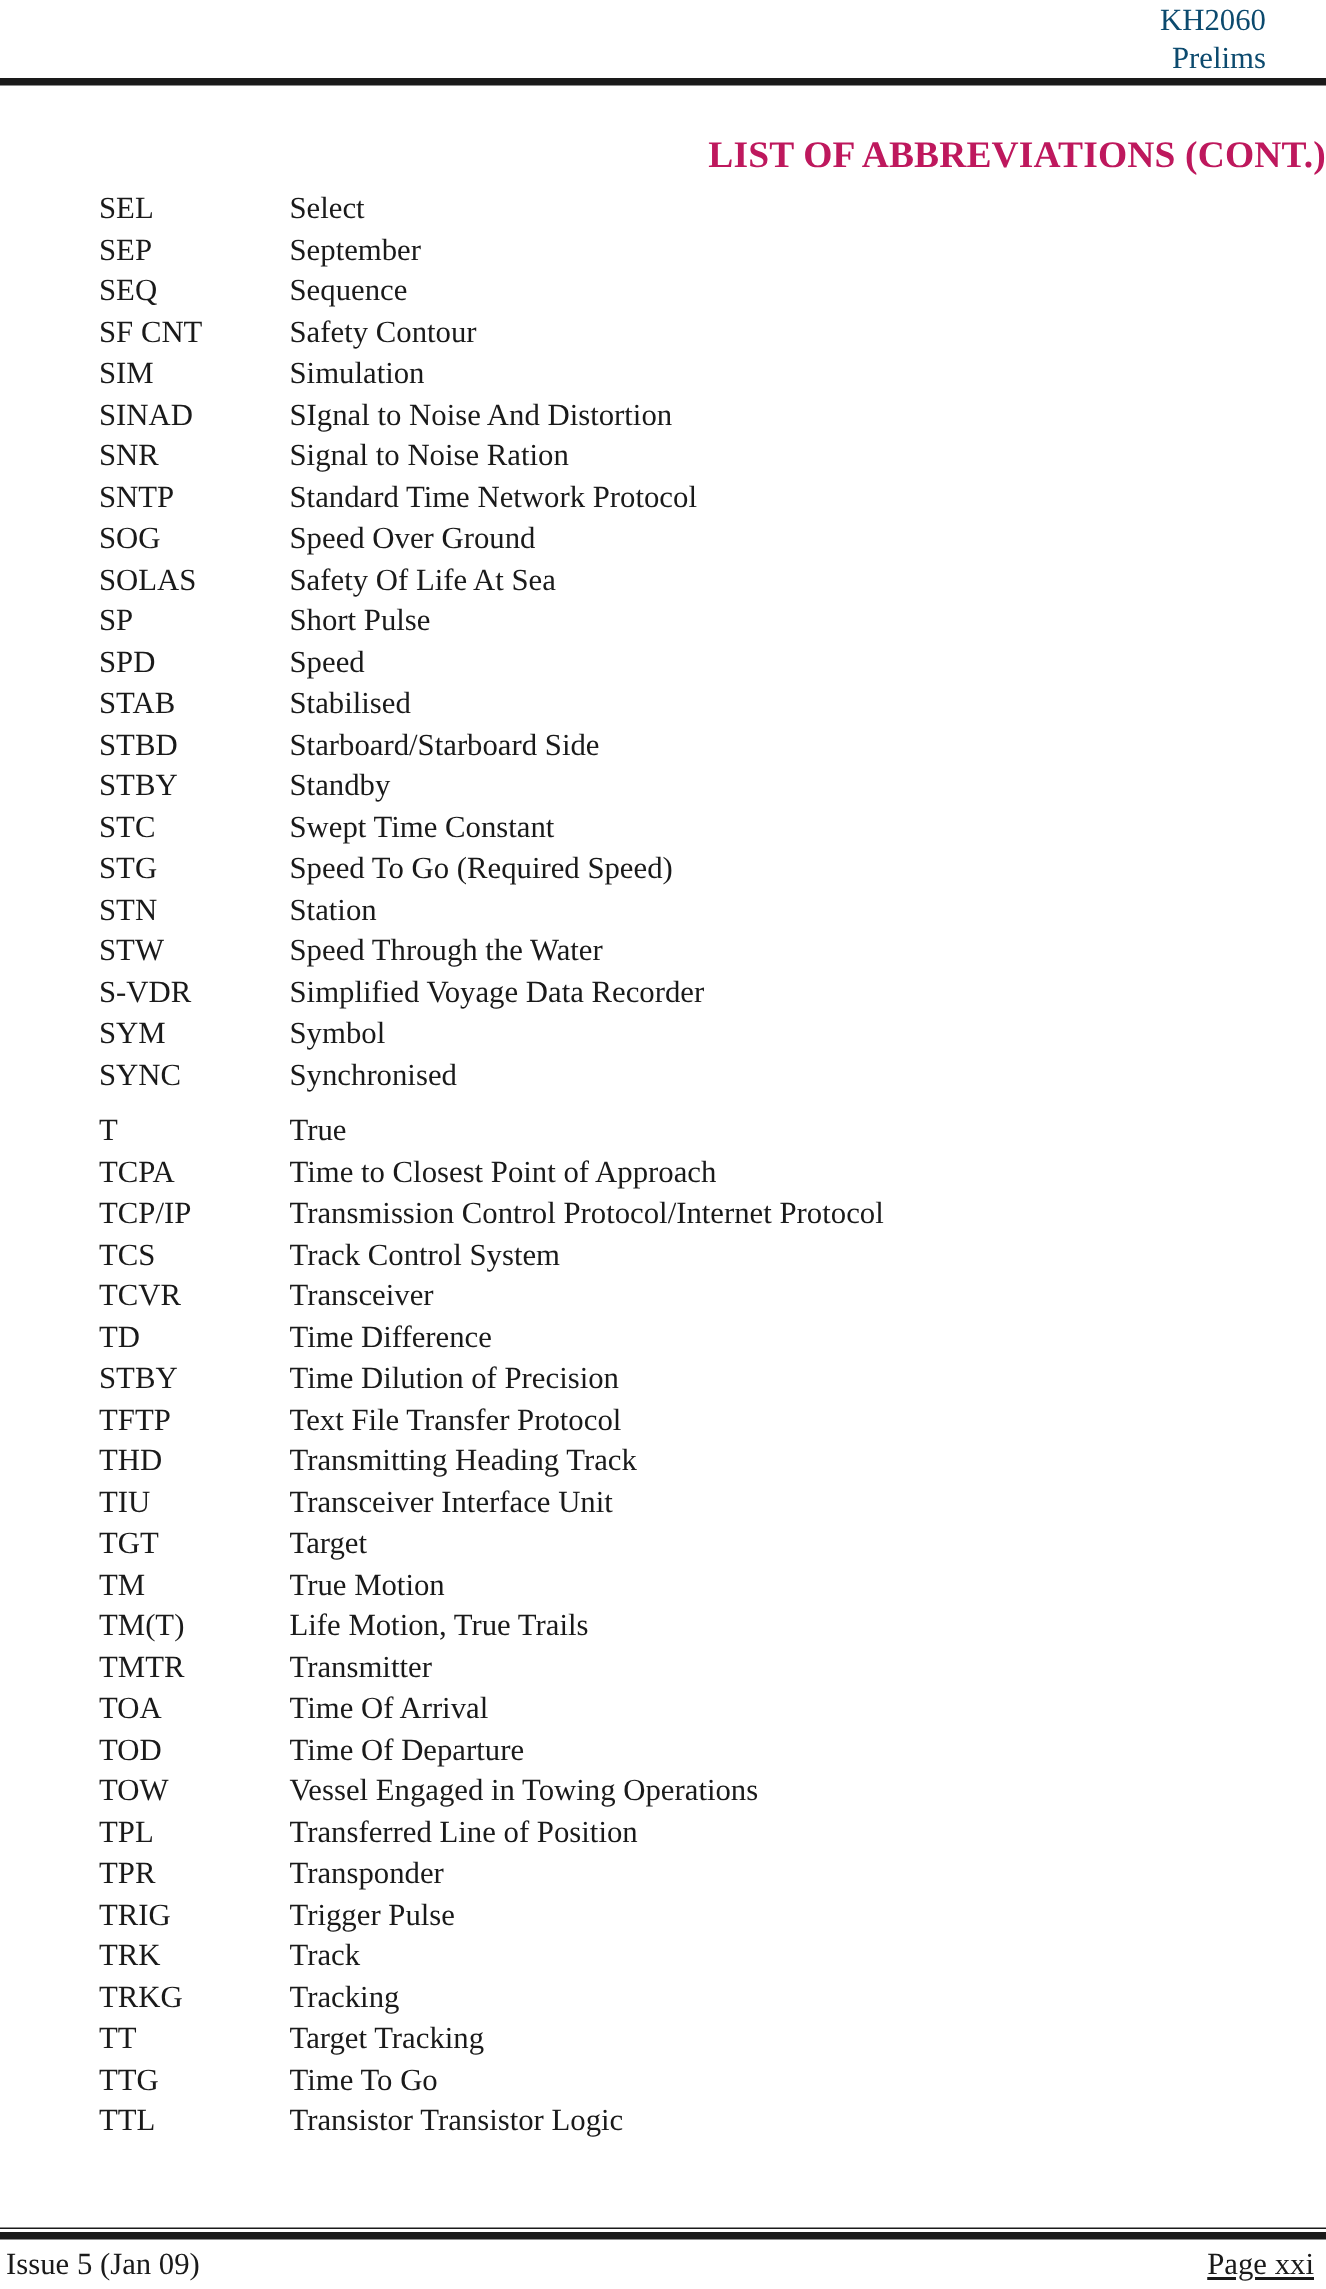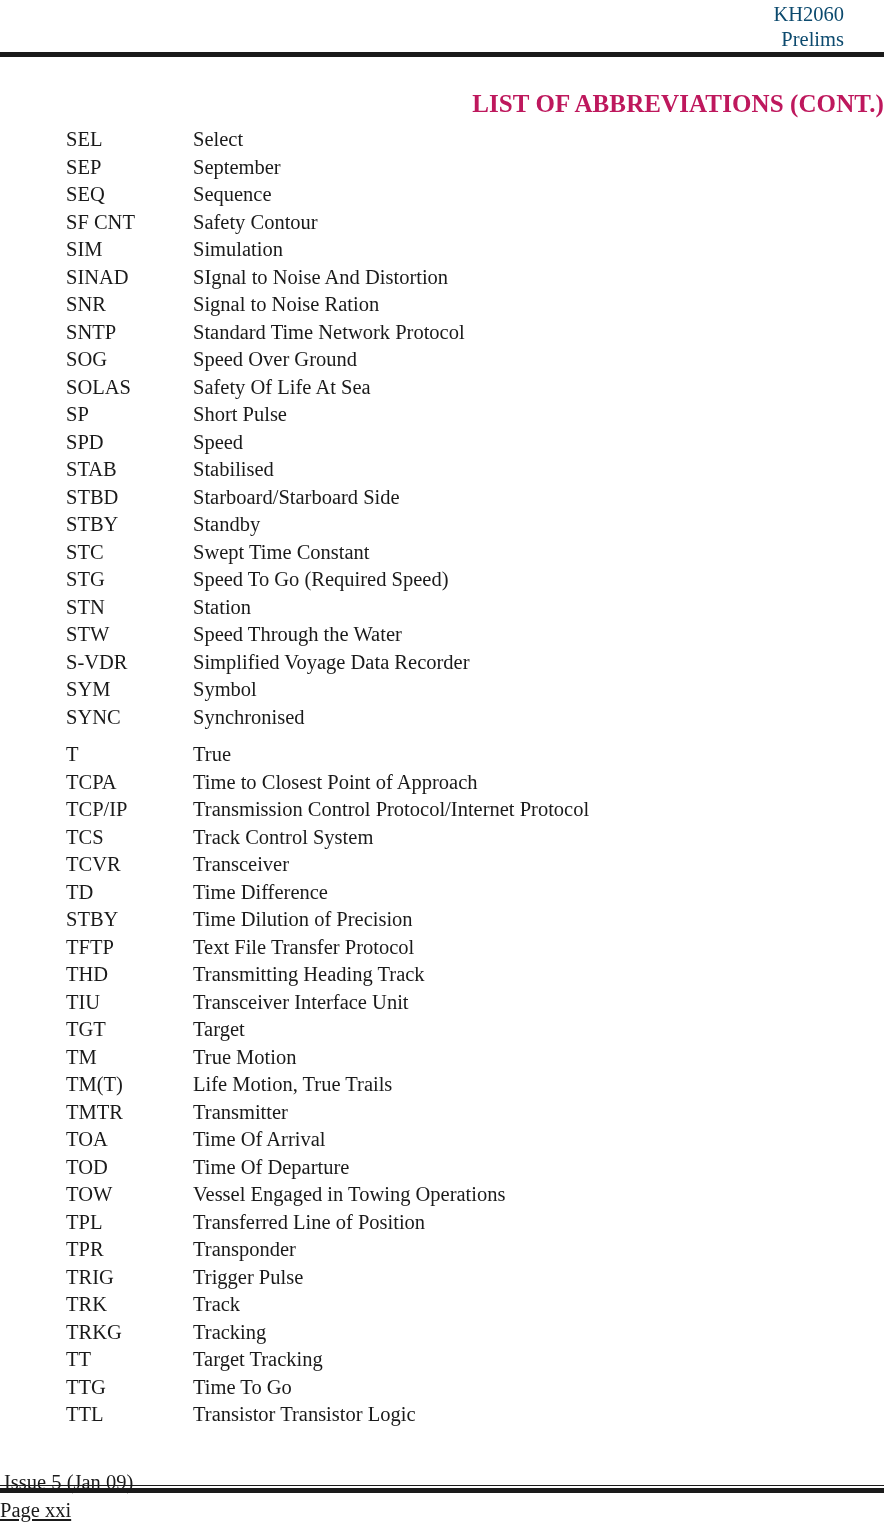--- a/index.html
+++ b/index.html
@@ -105,21 +105,20 @@
   }
   .footer-text {
     position: absolute;
     left: 0;
     bottom: 2px;
     width: 884px;
     display: flex;
     justify-content: space-between;
     font-size: 20.5px;
     line-height: 28px;
-    flex-direction: column;
   }
   .footer-left { padding-left: 4px; }
   .footer-right { padding-right: 8px; text-decoration: underline; }
 </style>
 </head>
 <body>
 
 <div class="page-header">
   <div class="header-lines">
     <div class="header-line-1">KH2060</div>

